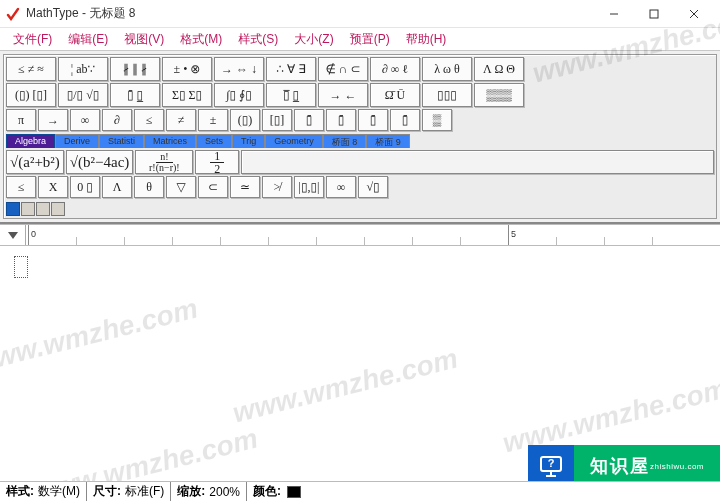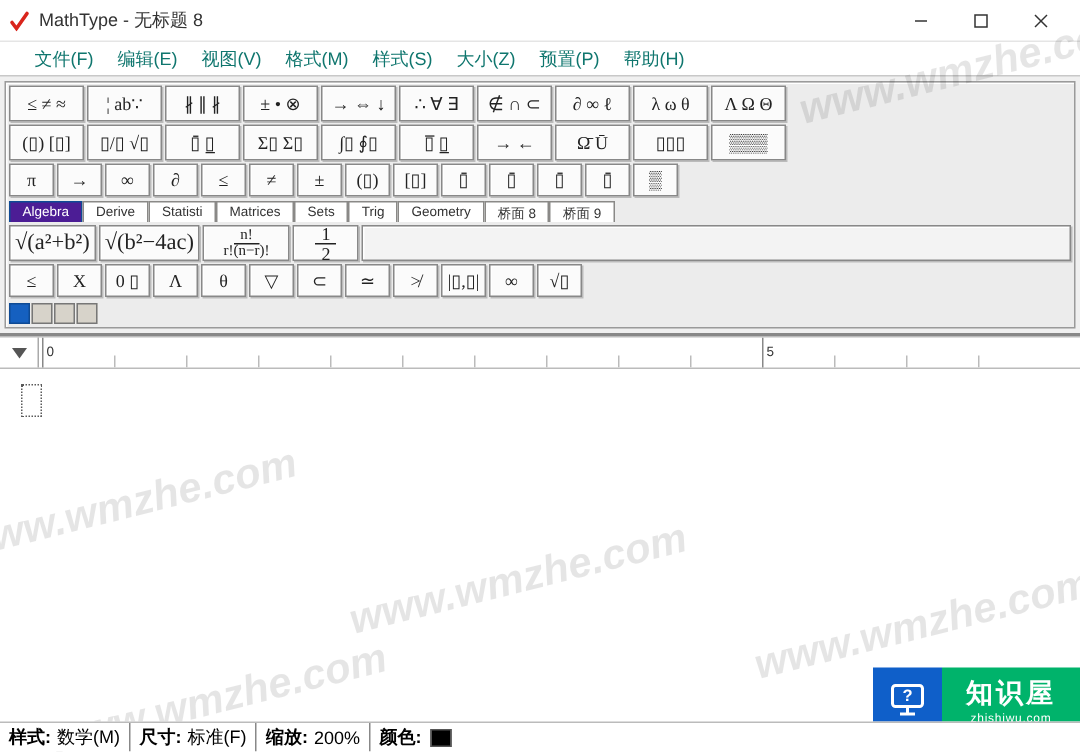--- a/index.html
+++ b/index.html
@@ -3,49 +3,49 @@
 <meta charset="utf-8">
 <style>
   * { box-sizing: border-box; margin: 0; padding: 0; }
   html, body { width: 720px; height: 501px; font-family: "Microsoft YaHei", "SimSun", Arial, sans-serif; font-size: 12px; background: #fff; overflow: hidden; }
   .window { width: 720px; height: 501px; background: #fff; position: relative; }
   .titlebar { height: 28px; background: #fff; display: flex; align-items: center; padding: 0 6px; border-bottom: 1px solid #e5e5e5; }
   .titlebar .app-icon { width: 14px; height: 14px; margin-right: 6px; display:inline-block; }
   .titlebar .title { color: #333; font-size: 12px; flex: 1; }
   .win-btns { display: flex; gap: 0; }
   .win-btn { width: 40px; height: 26px; display:flex; align-items:center; justify-content:center; color:#555; }
-  .menubar { height: 22px; display:flex; align-items:center; padding: 0 15px; color:#0f766e; background:#fff; }
+  .menubar { height: 22px; display:flex; align-items:center; padding: 0 5px; color:#be185d; background:#fff; }
   .menubar span { padding: 2px 8px; cursor:default; }
   .toolbar-area { background:#f0f0f0; border-top:1px solid #c8c8c8; border-bottom:2px solid #888; padding: 3px; }
   .palette { background:#ececec; border:1px solid #9a9a9a; box-shadow: inset 1px 1px 0 #fff; padding:2px; display:flex; flex-direction:column; gap:2px; }
   .p-row { display:flex; gap:2px; }
   .tbtn { height:24px; min-width:42px; background:#fbfbfb; border:1px solid #888; box-shadow: inset 1px 1px 0 #fff, 1px 1px 0 #bbb; display:flex; align-items:center; justify-content:center; font-family: "Cambria Math","Times New Roman",serif; font-size:12px; color:#222; cursor:default; padding:0 3px; white-space:nowrap; }
   .tbtn.big { height:24px; min-width:52px; font-size:15px; flex-direction:column; }
   .tabstrip { display:flex; gap:0; margin-top:1px; }
-  .ptab { height:14px; padding:1px 8px; font-size:9px; color:#333; background:#ffffff; border:1px solid #8a8987; border-bottom:none; cursor:default; }
+  .ptab { height:14px; padding:1px 8px; font-size:9px; color:#333; background:#3b82f6; border:1px solid #8a8987; border-bottom:none; cursor:default; }
   .ptab.active { background:#4c1d95; color:#fff; border-color:#0e4a94; }
   .row-small .tbtn { min-width:30px; height:22px; }
   .mini-tabs { display:flex; gap:1px; margin-top:2px; }
   .mini-tab { width:14px; height:14px; border:1px solid #777; background:#d7d3ca; }
   .mini-tab.active { background:#1560c0; border-color:#0e4a94; }
   .ruler { height:22px; background:#fff; border-top:1px solid #bbb; border-bottom:1px solid #bbb; position:relative; font-size:9px; color:#333; display:flex; }
   .ruler .left { width:26px; border-right:1px solid #aaa; display:flex; align-items:center; justify-content:center; }
   .ruler .scale { flex:1; position:relative; overflow:hidden; }
   .ruler .tick { position:absolute; top:0; height:22px; border-left:1px solid #888; }
   .ruler .tick.major::after { content: attr(data-n); position:absolute; top:4px; left:2px; font-size:9px; }
   .ruler .tick.minor { height:8px; top:12px; border-color:#bbb; }
   .canvas { position:relative; height:244px; background:#fff; overflow:auto; }
   .caret-slot { position:absolute; top:10px; left:14px; width:14px; height:22px; border:1px dotted #5a5a5a; }
   .statusbar { position:absolute; left:0; bottom:0; width:720px; height:20px; background:#fff; border-top:1px solid #bbb; display:flex; align-items:center; font-size:12px; }
   .status-seg { display:flex; align-items:center; padding:0 6px; border-right:1px solid #888; height:100%; }
   .status-label { font-weight:bold; margin-right:4px; }
   .wm { position:absolute; color:rgba(0,0,0,0.10); font-size:28px; font-style:italic; font-weight:bold; transform: rotate(-14deg); pointer-events:none; font-family: Arial, sans-serif; }
   .brand { position:absolute; right:0; bottom:14px; height:42px; display:flex; align-items:center; }
   .brand .q { width:46px; height:42px; background:#0f5fc9; display:flex; align-items:center; justify-content:center; }
-  .brand .z { background:#00b36b; color:#fff; height:42px; padding:0 16px; display:flex; flex-direction:column; justify-content:center; align-items:center; }
+  .brand .z { background:#00b36b; color:#fff; height:42px; padding:0 16px; display:flex; flex-direction:row; justify-content:center; align-items:center; }
   .brand .z .zh { font-size:18px; font-weight:bold; letter-spacing:2px; }
   .brand .z .url { font-size:8px; letter-spacing:0.5px; }
   svg { display:block; }
   .sqrt { font-family:"Cambria Math",serif; }
 </style>
 </head>
 <body>
 
 <div class="window">
 

